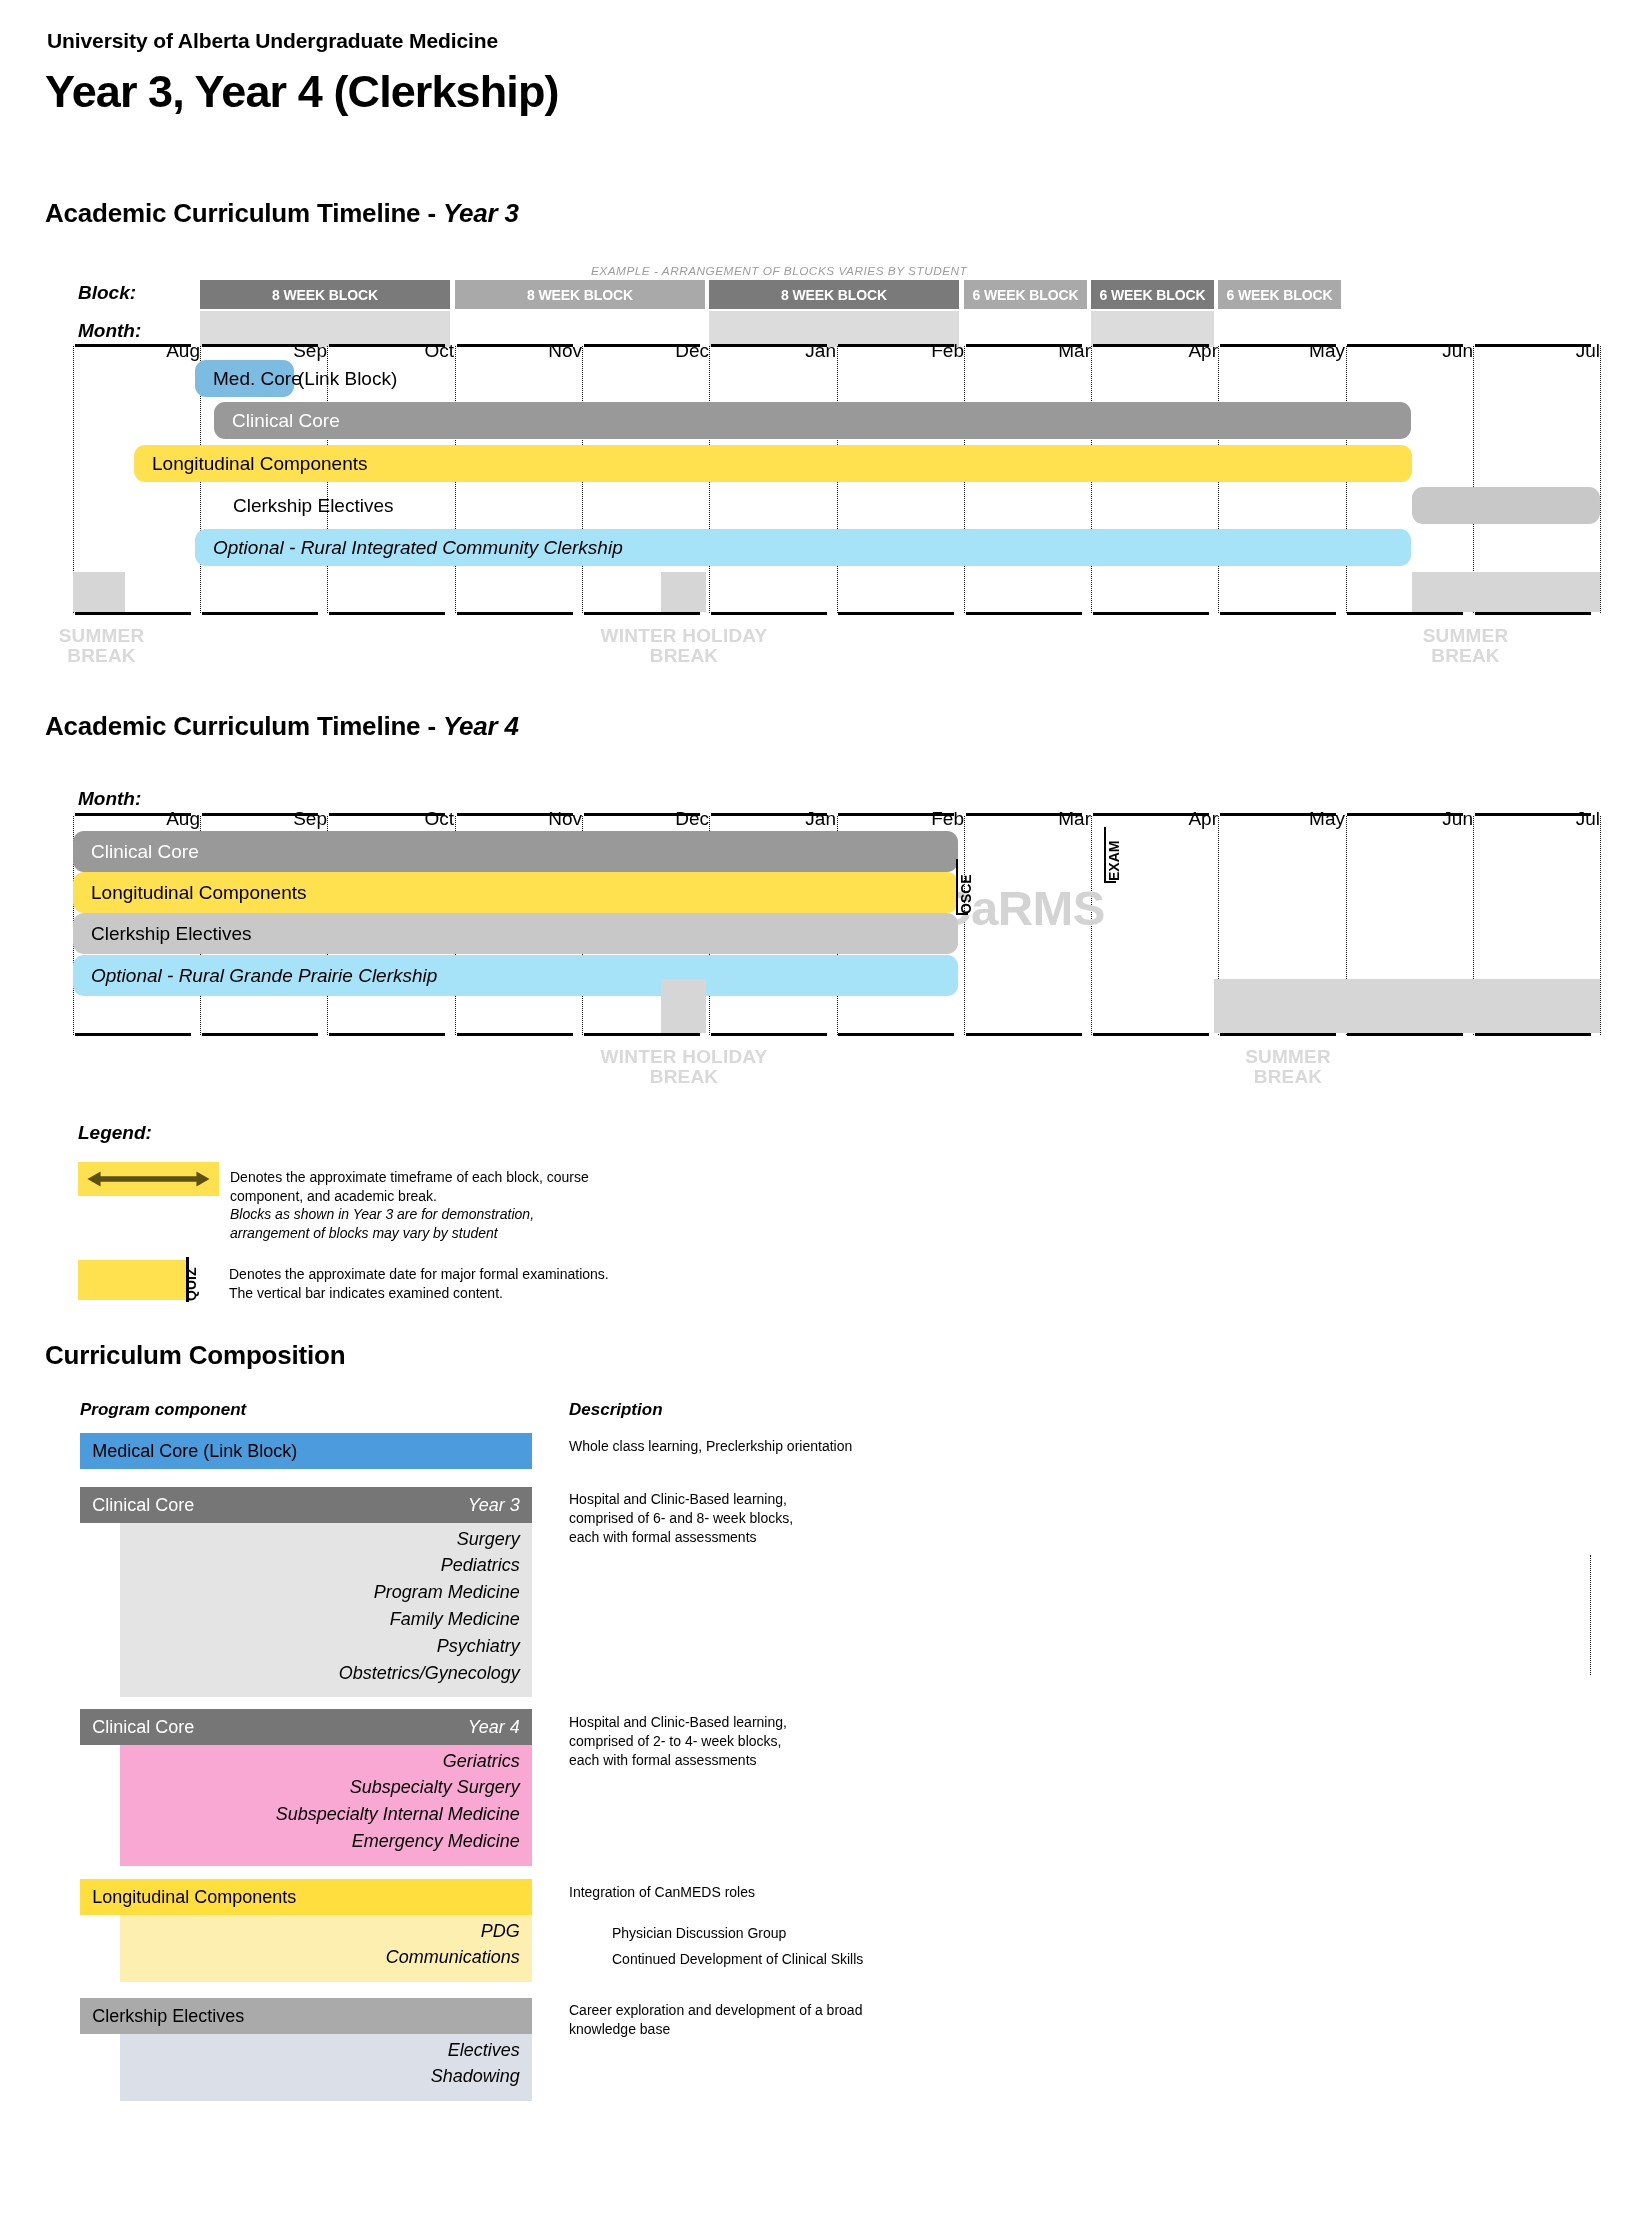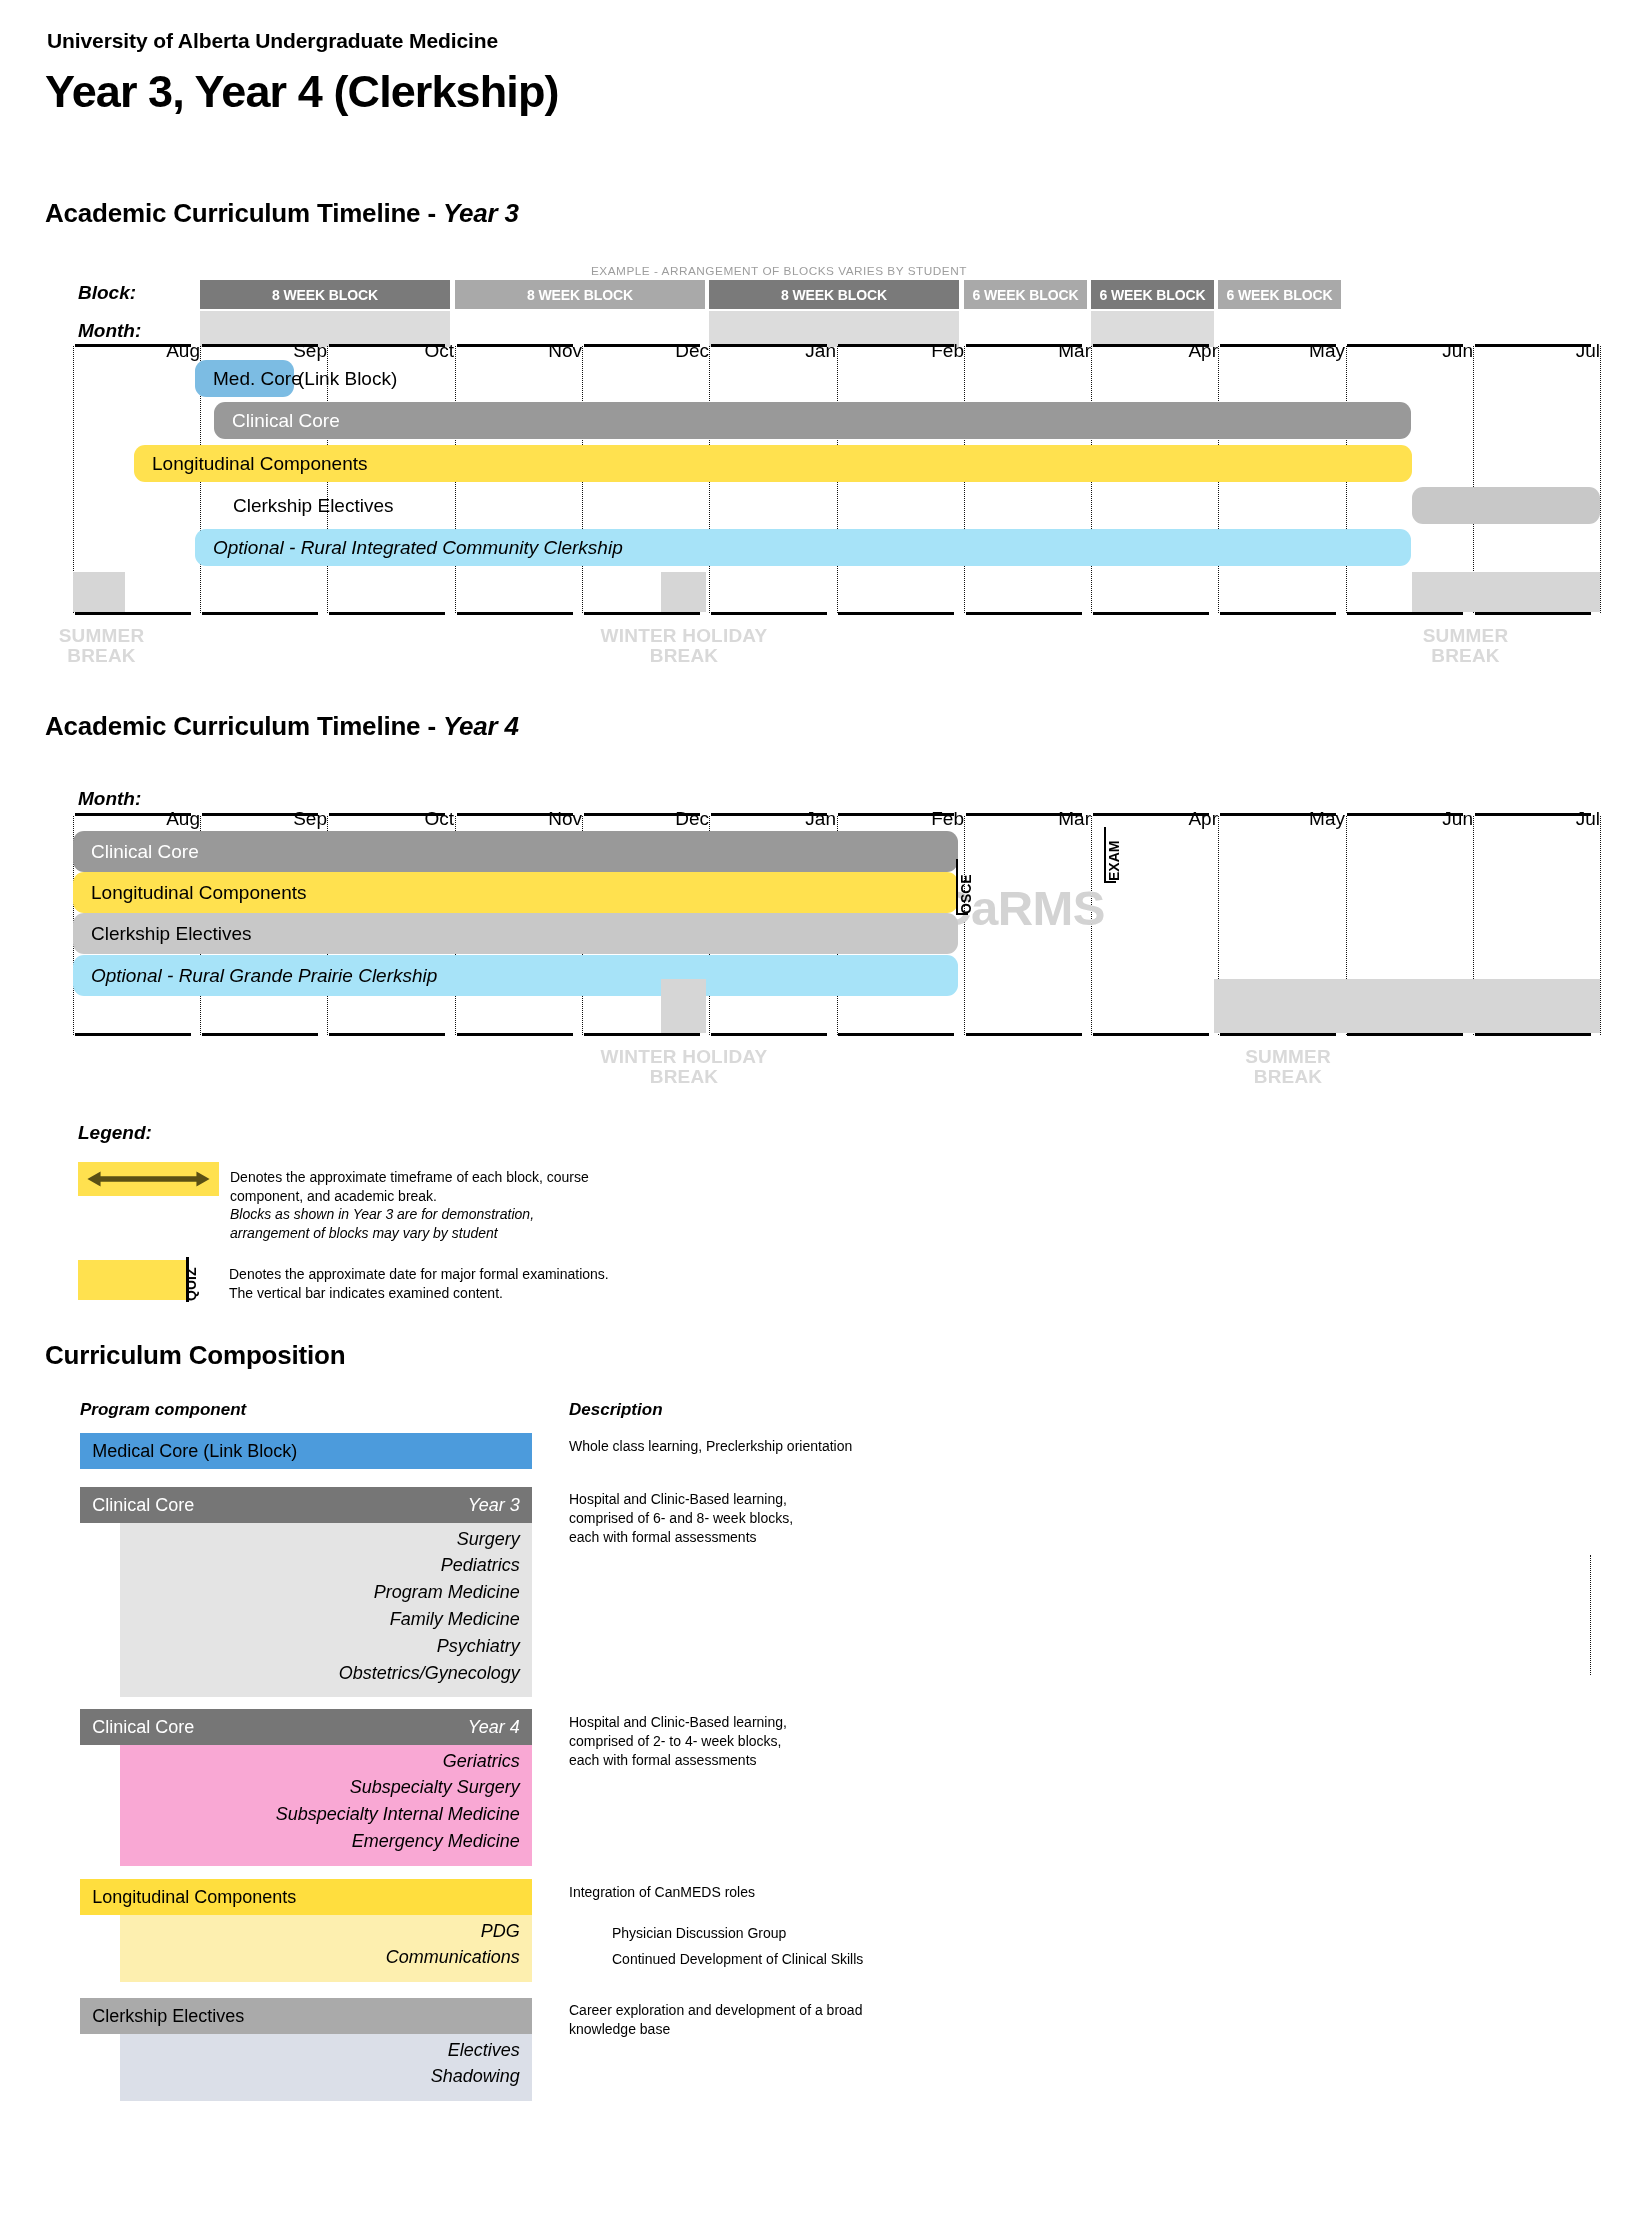--- a/index.html
+++ b/index.html
@@ -34,21 +34,21 @@
   .bar { position:absolute; display:flex; align-items:center;border-radius:11px; }
   .bar span { font-size:19px; padding-left:18px; white-space:nowrap; }
   .bar.italic span { font-style:italic; }
 
   .freetext { position:absolute; font-size:19px; white-space:nowrap; }
 
   .breakbox { position:absolute; background:#D6D6D6; }
   .breaklbl { position:absolute; color:#D9D9D9; font-weight:bold; font-size:19px;
               text-align:center; line-height:1.05; letter-spacing:0.2px; }
 
-  .example-note { position:absolute; font-size:11.8px; color:#9d9d9d;
+  .example-note { position:absolute; font-size:11.8px; font-style:italic; color:#9d9d9d;
                   letter-spacing:0.5px; white-space:nowrap; }
 
   .carms { position:absolute; color:#D3D3D3; font-size:49px; font-weight:bold; letter-spacing:-0.5px;}
 
   
   .exammark { position:absolute; }
   .exammark .lbl { position:absolute; font-size:14px; font-weight:bold;
                    transform:rotate(-90deg); transform-origin:left top; white-space:nowrap;}
   .exammark .bracket { position:absolute; border-left:2.8px solid #000; border-bottom:2.8px solid #000; }
 

